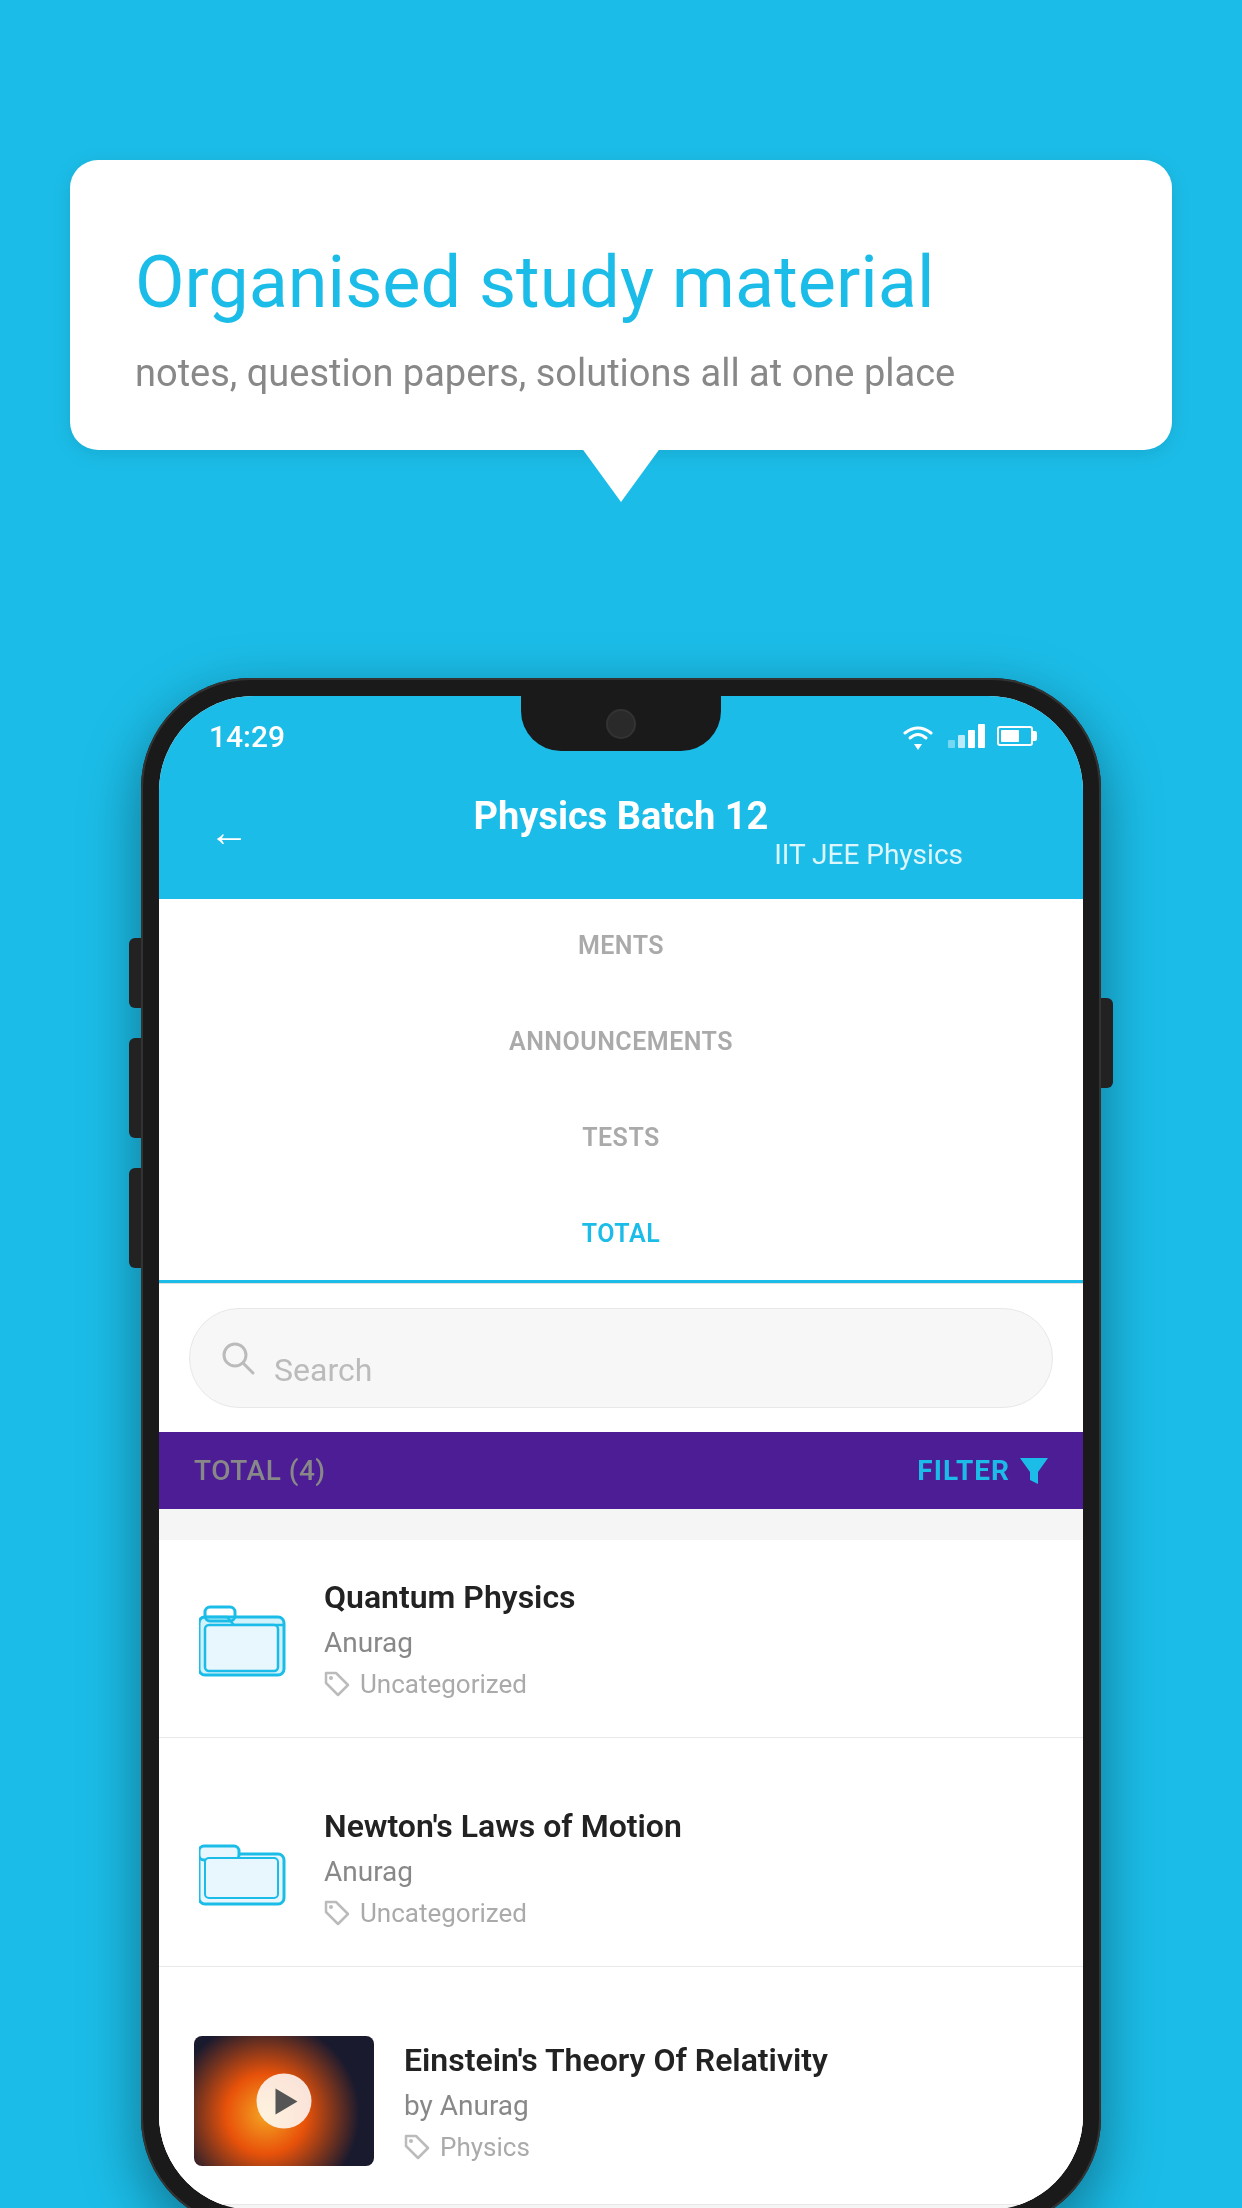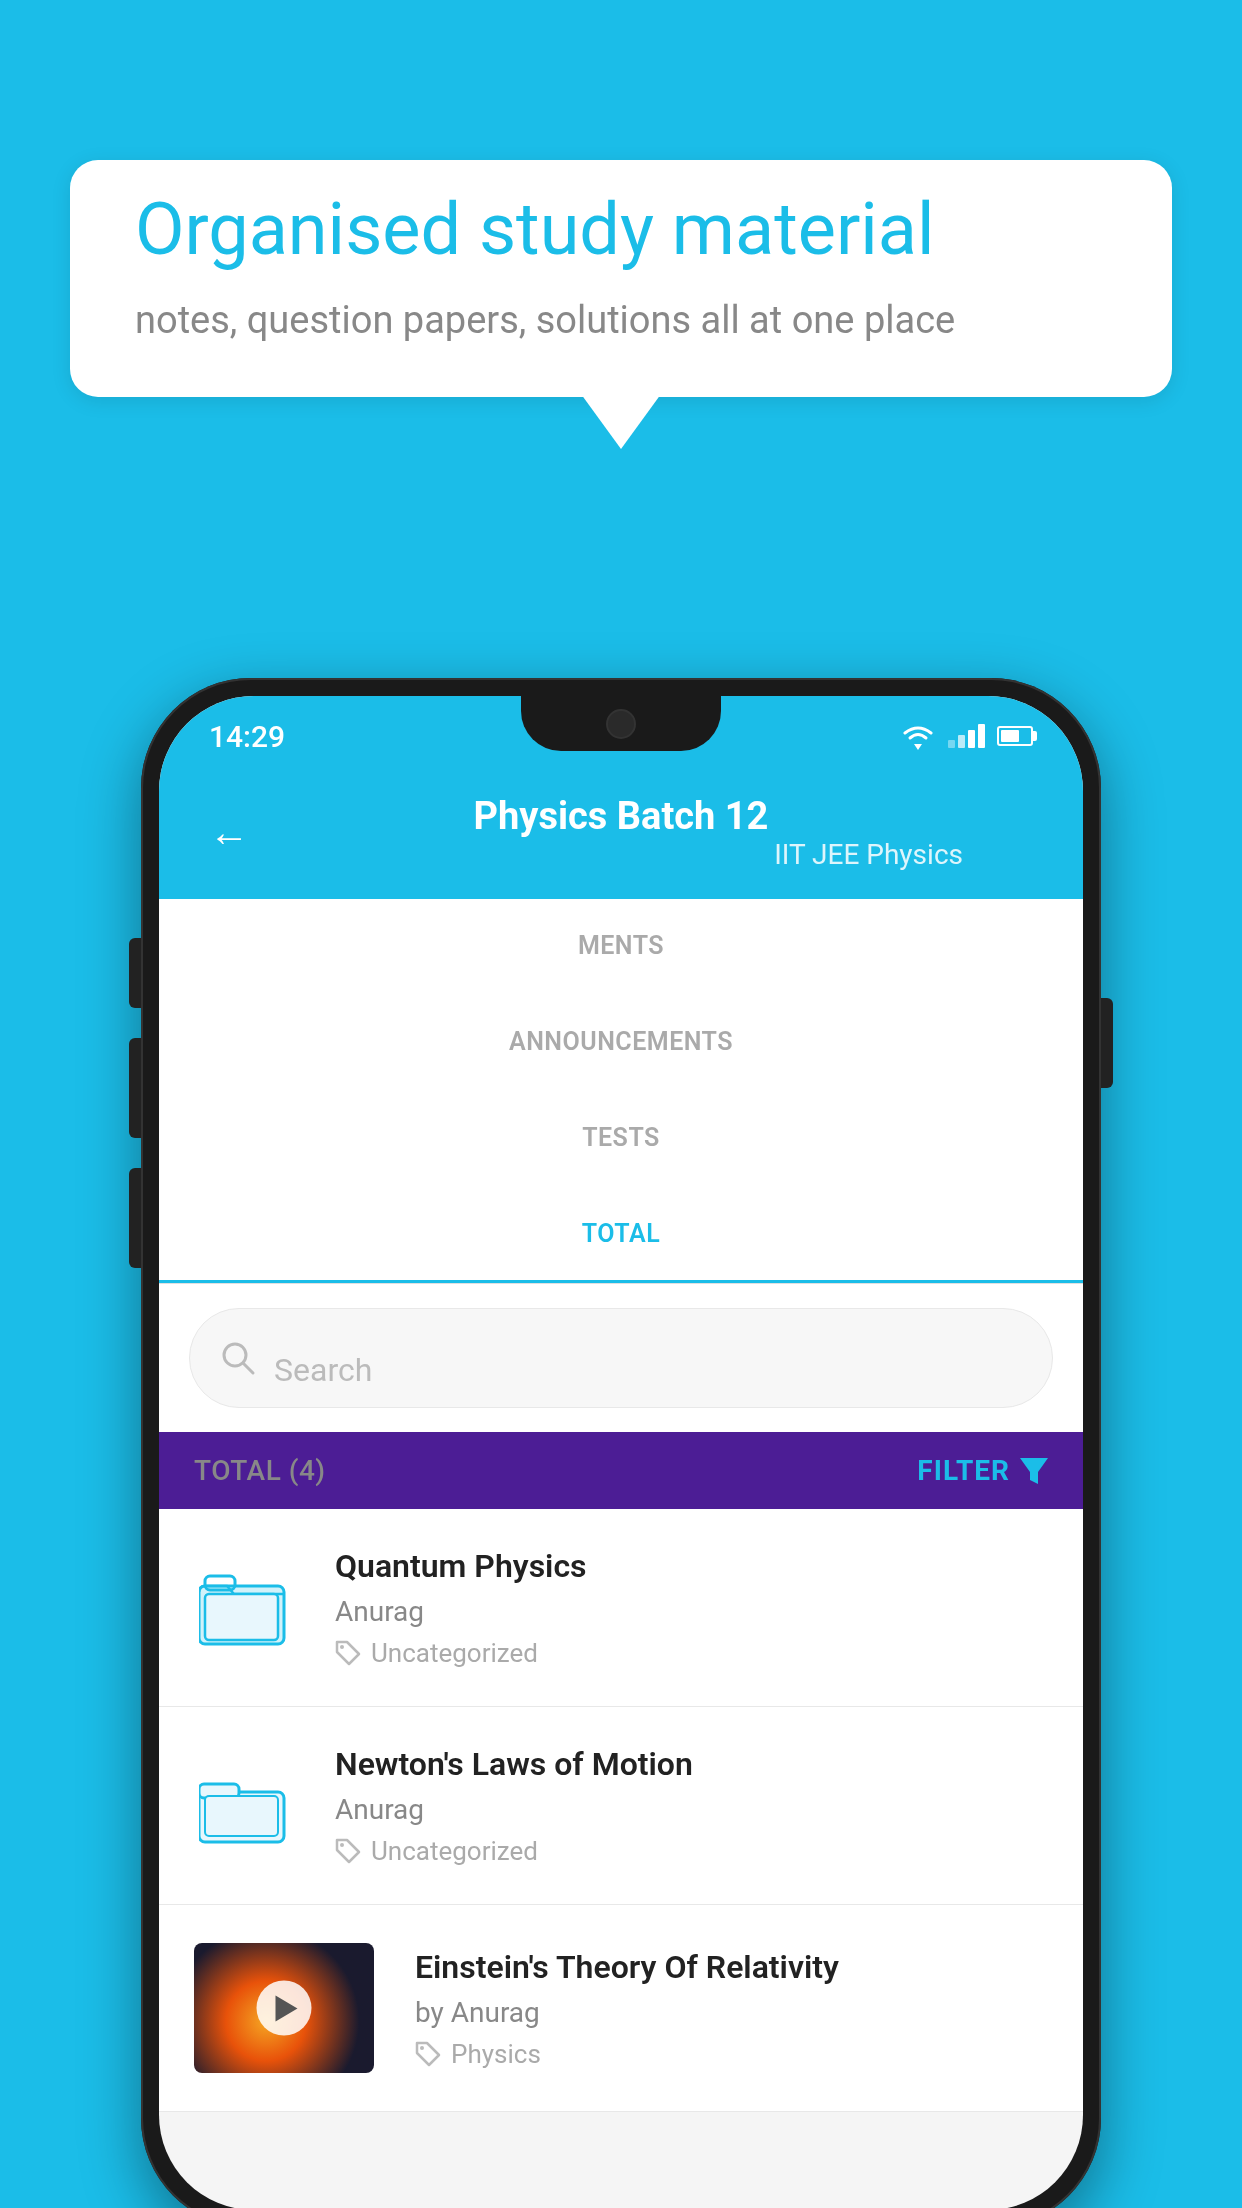--- a/index.html
+++ b/index.html
@@ -17,21 +17,21 @@
     .speech-bubble-container {
       position: absolute;
       top: 160px;
       left: 70px;
       right: 70px;
     }
 
     .speech-bubble {
       background: white;
       border-radius: 28px;
-      padding: 27px 65px 55px 65px;
+      padding: 80px 65px 55px 65px;
       box-shadow: 0 4px 20px rgba(0,0,0,0.1);
       position: relative;
     }
 
     .speech-bubble::after {
       content: '';
       position: absolute;
       bottom: -52px;
       left: 50%;
       transform: translateX(-50%);
@@ -328,23 +328,24 @@
     .video-list {
       background: white;
       flex: 1;
     }
 
     .video-item {
       display: flex;
       align-items: center;
       padding: 38px 35px;
       border-bottom: 1px solid #e8e8e8;
-      gap: 41px;
+      gap: 30px;
       background: white;
       cursor: pointer;
+      margin-top: 31px;
     }
 
     .video-item-thumbnail {
       width: 180px;
       height: 130px;
       border-radius: 8px;
       overflow: hidden;
       flex-shrink: 0;
       position: relative;
       background: #1a1a2e;

